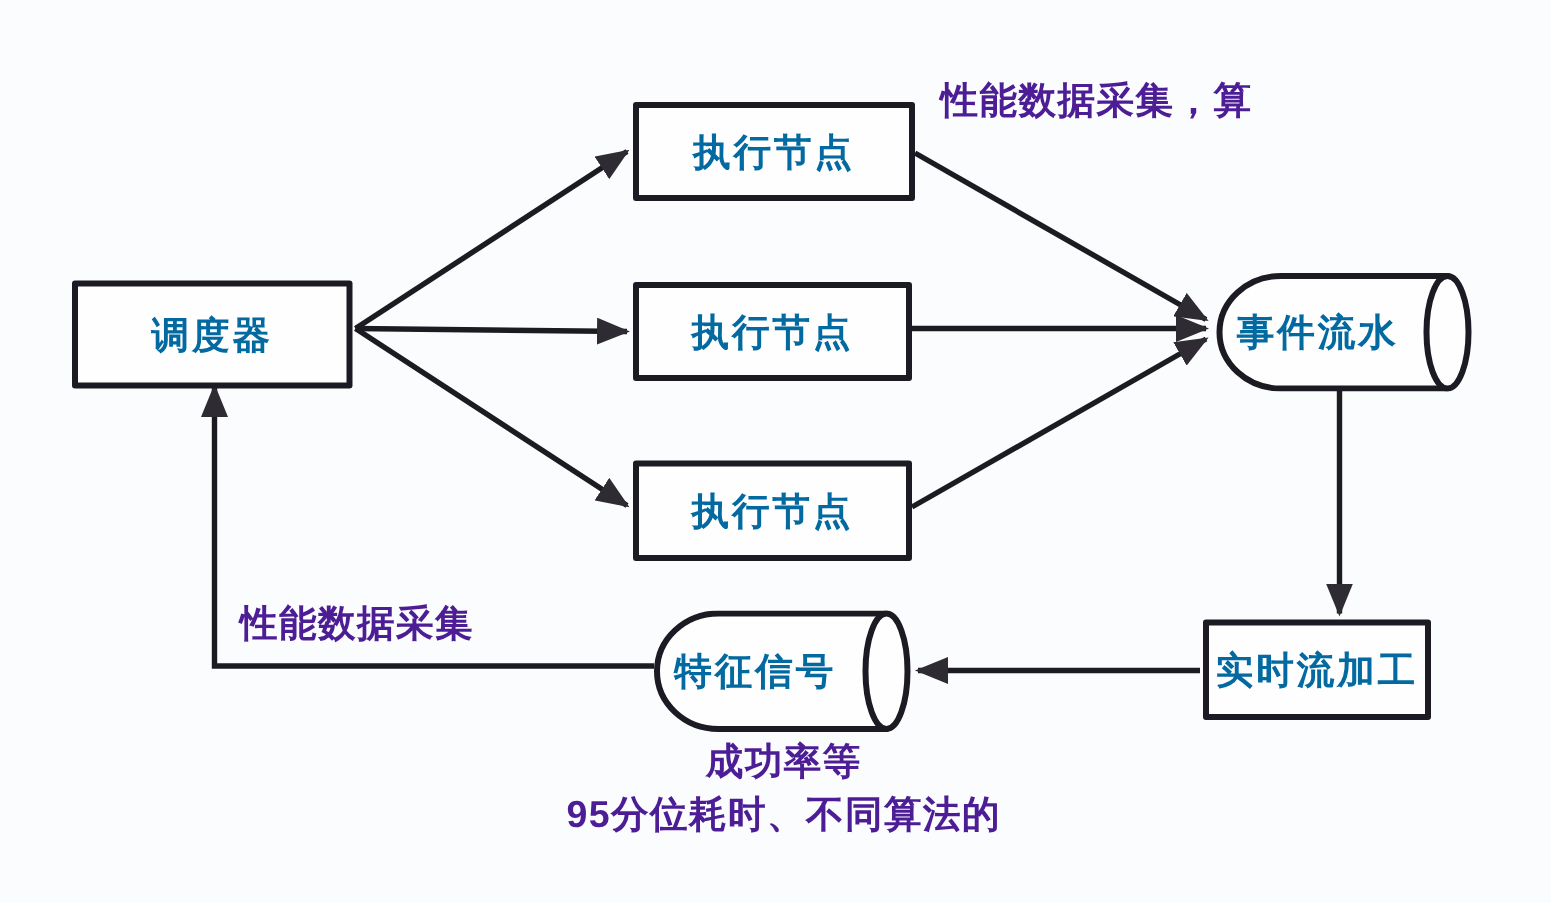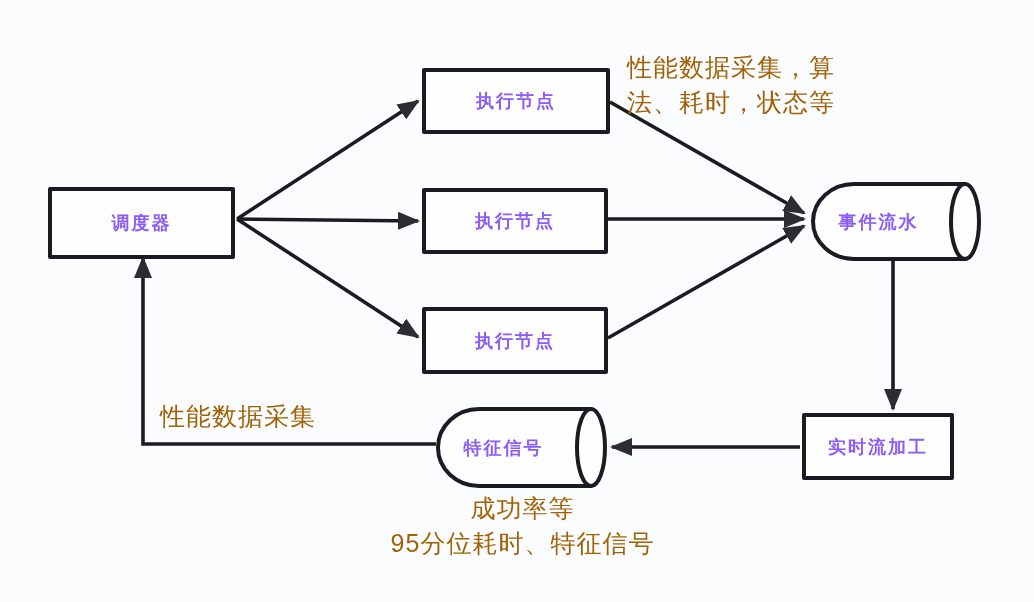--- a/index.html
+++ b/index.html
@@ -19,46 +19,46 @@
     position: absolute;
     left: 0; top: 0;
     width: 1034px; height: 602px;
   }
   .node {
     position: absolute;
     box-sizing: border-box;
     display: flex;
     align-items: center;
     justify-content: center;
-    font-size: 18px;
+    font-size: 25px;
     font-weight: 600;
     letter-spacing: 2px;
-    color: #8b5cf6;
+    color: #0369a1;
   }
   .rect-node {
     background: #fefefe;
     border: 4px solid #1c1a22;
     border-radius: 2px;
   }
   .cyl-node { background: transparent; }
   .cyl-node svg {
     position: absolute;
     left: 0; top: 0;
     width: 100%; height: 100%;
   }
   .cyl-label {
     position: relative;
     margin-right: 34px;
   }
   .annotation {
     position: absolute;
     font-size: 25px;
-    font-weight: 400;
+    font-weight: 700;
     letter-spacing: 1px;
-    color: #a16207;
+    color: #4c1d95;
     line-height: 35px;
     white-space: nowrap;
   }
   .annotation.center { text-align: center; }
 </style>
 </head>
 <body>
 
 <div class="canvas">
 
@@ -117,25 +117,24 @@
   <div class="node cyl-node" style="left:433px; top:407px; width:175px; height:81px;">
     <svg viewBox="0 0 175 81">
       <path d="M 158 2 L 46 2 A 41 38.5 0 0 0 46 79 L 158 79 Z" fill="#fefefe" stroke="#1c1a22" stroke-width="4" stroke-linejoin="round"></path>
       <ellipse cx="158" cy="40.5" rx="14" ry="38.5" fill="#fefefe" stroke="#1c1a22" stroke-width="4"></ellipse>
     </svg>
     <span class="cyl-label">特征信号</span>
   </div>
 
   <div class="annotation" style="left:627px; top:50px;">
     <div>性能数据采集，算</div>
-    <div>法、耗时，状态等</div>
   </div>
 
   <div class="annotation" style="left:160px; top:399px;">
     <span>性能数据采集</span>
   </div>
 
   <div class="annotation center" style="left:370px; top:491px; width:305px;">
     <div>成功率等</div>
-    <div>95分位耗时、特征信号</div>
+    <div>95分位耗时、不同算法的</div>
   </div>
 
 </div>
 
 </body></html>

